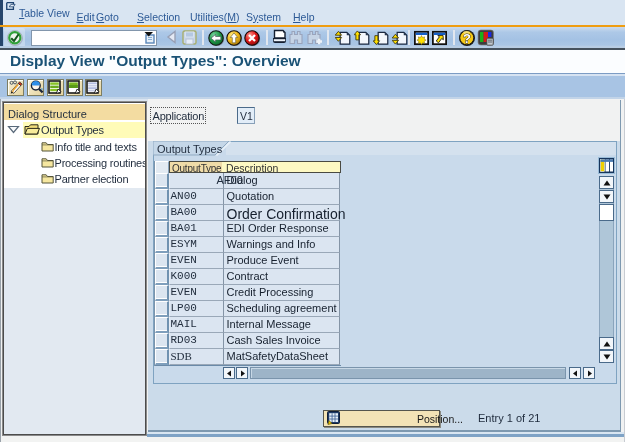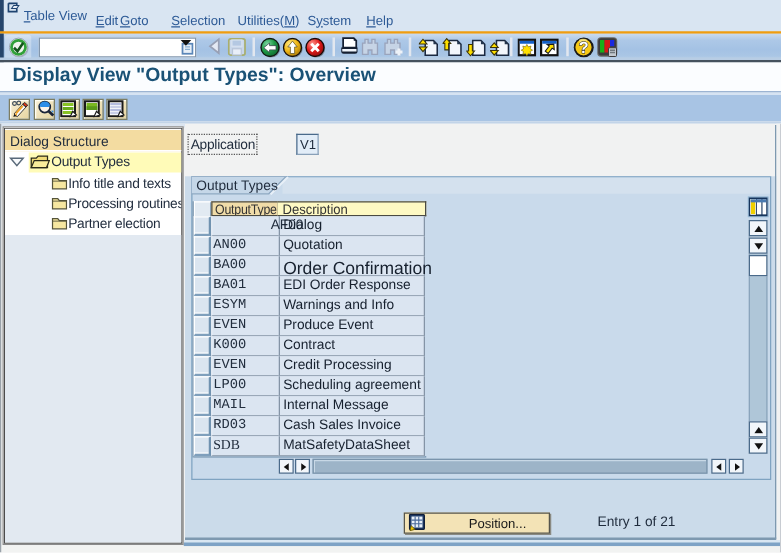--- a/index.html
+++ b/index.html
@@ -400,14 +400,14 @@
     <path d="M0.5 0.5 H7.5 L4 5.5 z" fill="#111111"></path>
   </svg>
 
 <div class="a" style="left:323px;top:410px;width:117px;height:17px;background:#f3e3b6;border:1px solid #55554d;box-shadow:1px 1px 0 #8a8a82;"></div>
 <svg class="ico" style="left:327px;top:411px;" width="13" height="14" viewBox="0 0 13 14">
  <rect x="0.5" y="0.5" width="12" height="12" rx="1" fill="#1e3a66" stroke="#101e38"></rect>
  <rect x="2.2" y="2.2" width="8.8" height="8.8" fill="#e8f0f8"></rect>
  <path d="M2.2 5.1 h8.8 M2.2 8 h8.8 M5.1 2.2 v8.8 M8 2.2 v8.8" stroke="#4a6a9a" stroke-width="0.9"></path>
  <path d="M1 13.5 l4 -1 -3 -3 z" fill="#f0c800" stroke="#6a5a08" stroke-width="0.7"></path>
 </svg>
-<div class="a" style="left:333px;top:413px;width:130px;text-align:center;font-size:10.5px;color:#1a1a1a;">Position...</div>
+<div class="a" style="left:333px;top:413px;width:130px;text-align:right;font-size:10.5px;color:#1a1a1a;">Position...</div>
 <div class="a" style="left:478px;top:412px;">Entry 1 of 21</div>
 
 </body></html>

